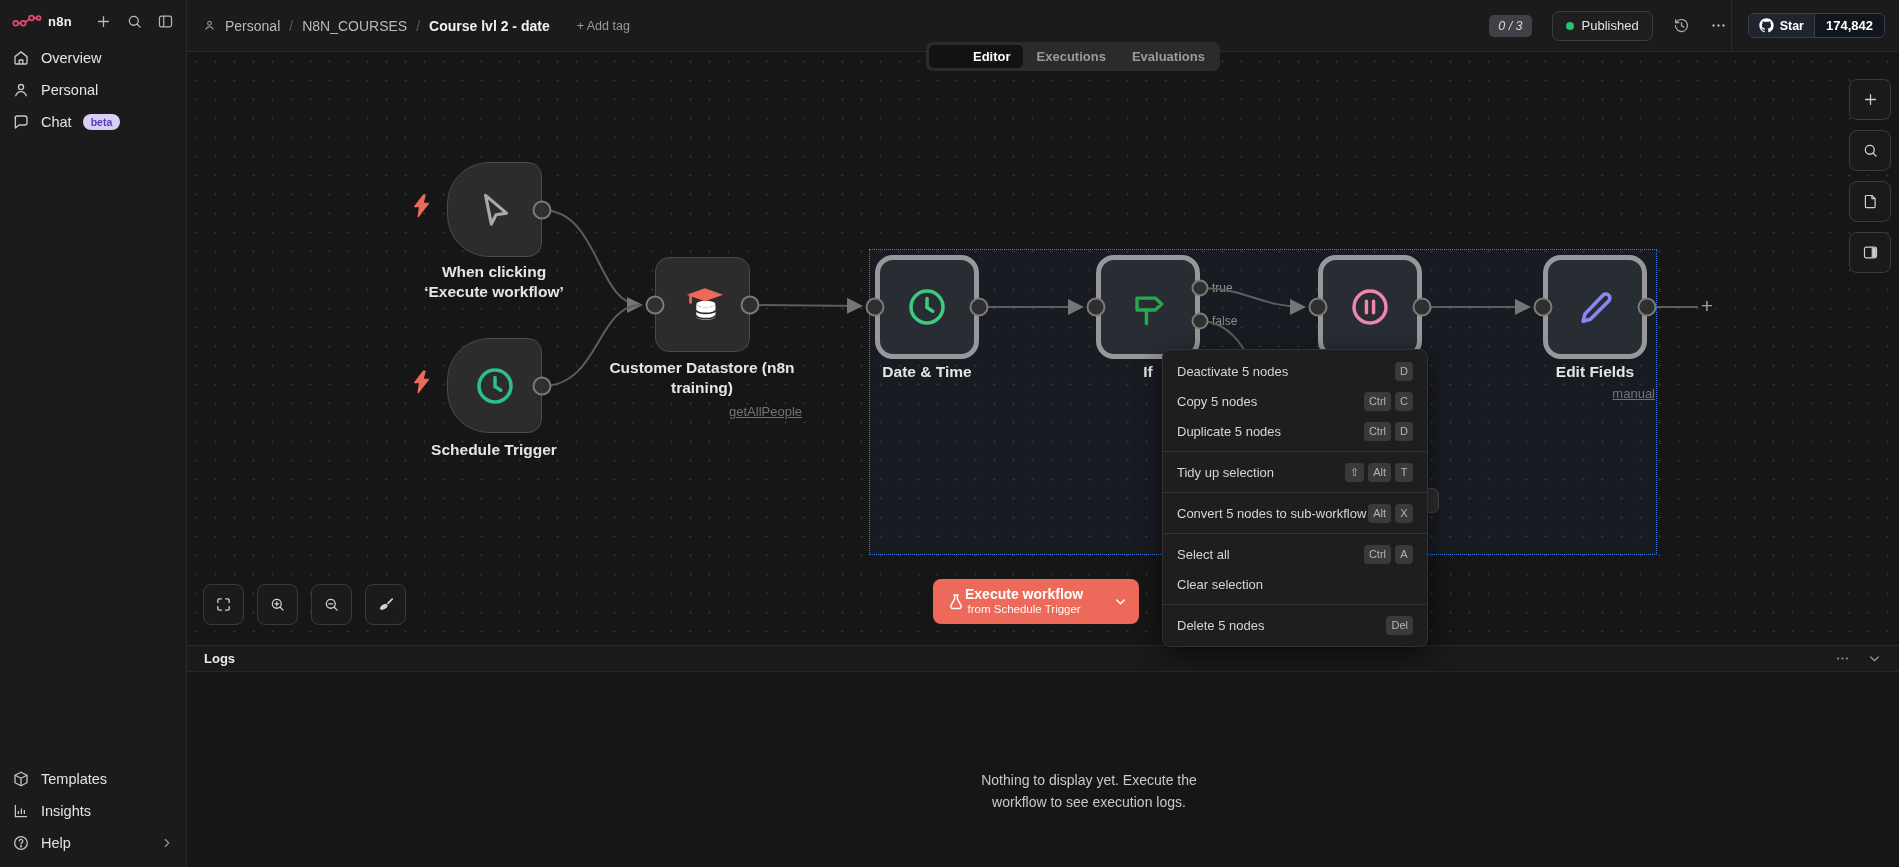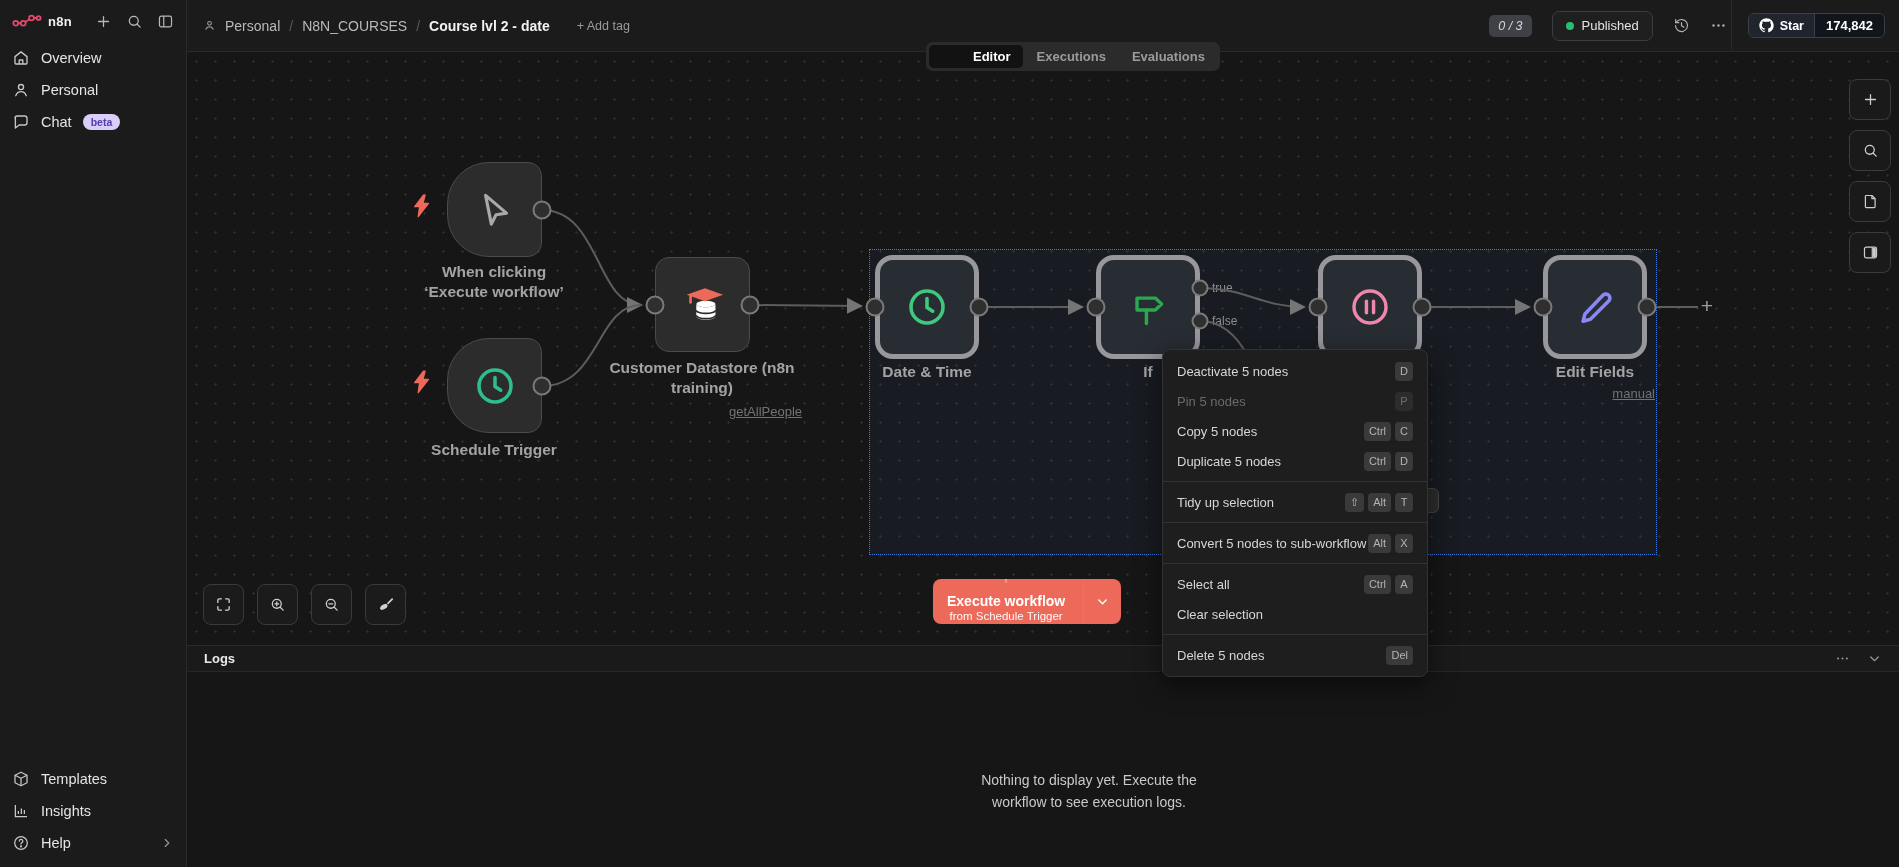--- a/index.html
+++ b/index.html
@@ -47,41 +47,41 @@
   .selection-rect { position:absolute; left:869px; top:249px; width:788px; height:306px; border:1px dotted var(--selection_blue); background:rgba(52,99,190,0.07); z-index:2; }
 
   .tabs { position:absolute; left:926px; top:42px; height:29px; display:flex; align-items:center; gap:2px; background:#2b2b2b; border-radius:7px; padding:3px; z-index:7; }
   .tab { height:23px; display:flex; align-items:center; padding:0 12px; font-size:13px; font-weight:600; color:#9b9b9b; border-radius:5px; cursor:pointer; }
   .tab.active { background:#121212; color:#ffffff;padding-left:44px; }
 
   .node { position:absolute; width:95px; height:95px; background:#2c2c2c; border:1.6px solid #4b4b4b; border-radius:14px; display:flex; align-items:center; justify-content:center; z-index:3; cursor:pointer; }
   .node.trigger { border-radius:42px 14px 14px 42px; }
   .node.selected { width:104px; height:104px; border:5px solid #97979c; border-radius:18px; background:#282c33; }
   .node svg.big { width:46px; height:46px; }
-  .nlabel { position:absolute; transform:translateX(-50%); text-align:center; color:#a3a3a3; font-size:15.5px; font-weight:600; line-height:1.32; z-index:3; }
+  .nlabel { position:absolute; transform:translateX(-50%); text-align:center; color:#e5e5e5; font-size:15.5px; font-weight:600; line-height:1.32; z-index:3; }
   .nsub { position:absolute; transform:translateX(-50%); text-align:right; color:#737373; font-size:13px; font-weight:400; z-index:3;text-decoration:underline; }
   .bolt { position:absolute; z-index:3; }
   .bolt svg { width:17px; height:24px; }
   .wires { position:absolute; left:0; top:0; z-index:4; pointer-events:none; }
   .wire-label { position:absolute; font-size:12px; color:#8d8d8d; z-index:3; }
   .plus-end { position:absolute; left:1695px; top:294px; width:24px; height:24px; display:flex; align-items:center; justify-content:center; color:#9c9c9c; font-size:21px; z-index:4; cursor:pointer; }
 
   
   .cv-controls { position:absolute; left:203px; top:584px; display:flex; gap:13px; z-index:5; }
   .cv-btn { width:41px; height:41px; border:1px solid #3a3a3a; border-radius:8px; background:#1b1b1b; color:#cfcfcf; display:flex; align-items:center; justify-content:center; cursor:pointer; }
   .cv-btn svg { width:17px; height:17px; }
 
   
   .right-tools { position:absolute; left:1849px; top:79px; display:flex; flex-direction:column; gap:10px; z-index:5; }
   .rt-btn { width:42px; height:41px; border:1px solid #3b3b3b; border-radius:8px; background:#1a1a1a; color:#cfcfcf; display:flex; align-items:center; justify-content:center; cursor:pointer; }
   .rt-btn svg { width:17px; height:17px; }
 
   
   .exec { position:absolute; left:933px; top:579px; height:45px; display:flex; z-index:5; cursor:pointer; }
-  .exec-main { display:flex; align-items:center; gap:10px; background:var(--accent); border-radius:8px 0 0 8px; padding:0 18px 0 14px;flex-direction:column; }
+  .exec-main { display:flex; align-items:center; background:var(--accent); border-radius:8px 0 0 8px; padding:0 18px 0 14px; }
   .exec-main svg { width:18px; height:18px; }
   .exec-text { text-align:center; color:#fff; }
   .exec-title { font-size:14px; font-weight:700; line-height:1.25; }
   .exec-sub { font-size:11.5px; font-weight:400; opacity:.95; line-height:1.2; }
   .exec-split { width:1px; background:rgba(255,255,255,.55); }
   .exec-caret { width:37px; background:var(--accent); border-radius:0 8px 8px 0; display:flex; align-items:center; justify-content:center; color:#fff; }
   .exec-caret svg { width:15px; height:15px; }
 
   
   .logs-header { position:absolute; left:187px; top:645px; right:0; height:27px; background:#1a1a1a; border-top:1px solid #2b2b2b; border-bottom:1px solid #272727; display:flex; align-items:center; padding:0 17px; z-index:6; }
@@ -449,26 +449,20 @@
 
   <div class="float-chip"></div>
 
   <div class="ctx">
     <div class="ctx-item">
       <span>Deactivate 5 nodes</span>
       <span class="ctx-keys">
           <span class="kbd">D</span>
         </span>
     </div>
-    <div class="ctx-item disabled">
-      <span>Pin 5 nodes</span>
-      <span class="ctx-keys">
-          <span class="kbd">P</span>
-        </span>
-    </div>
     <div class="ctx-item">
       <span>Copy 5 nodes</span>
       <span class="ctx-keys">
           <span class="kbd">Ctrl</span>
           <span class="kbd">C</span>
         </span>
     </div>
     <div class="ctx-item">
       <span>Duplicate 5 nodes</span>
       <span class="ctx-keys">

